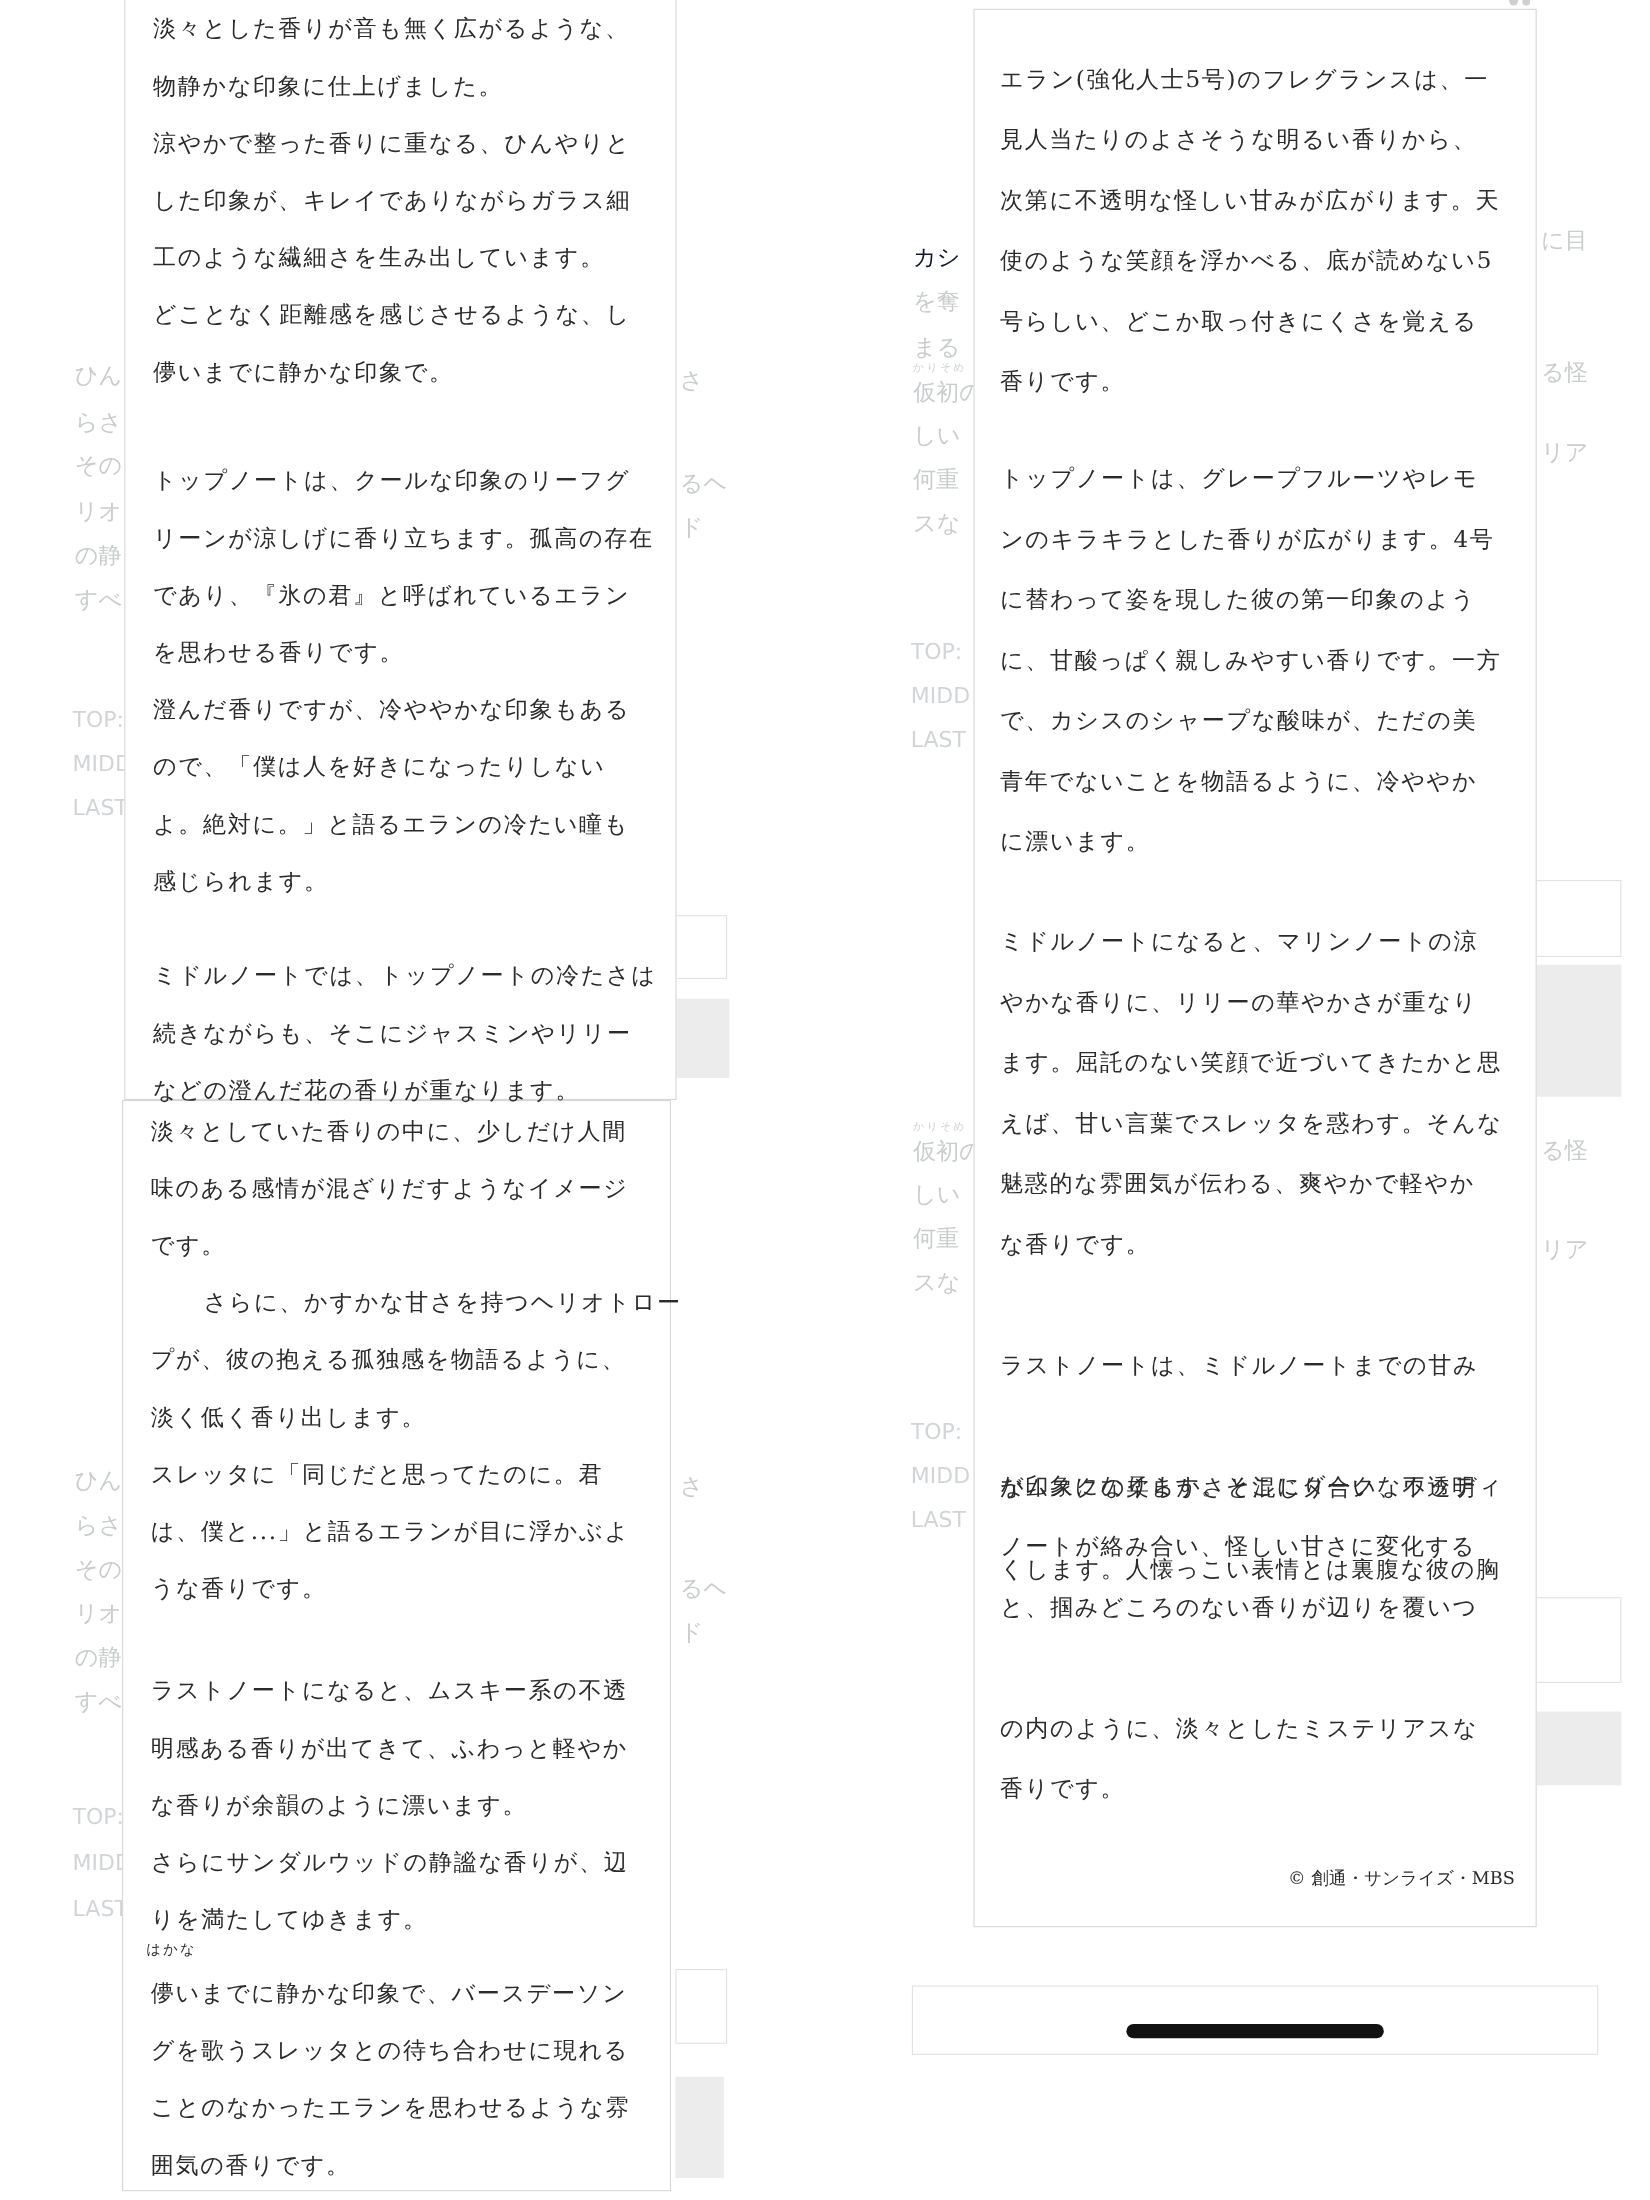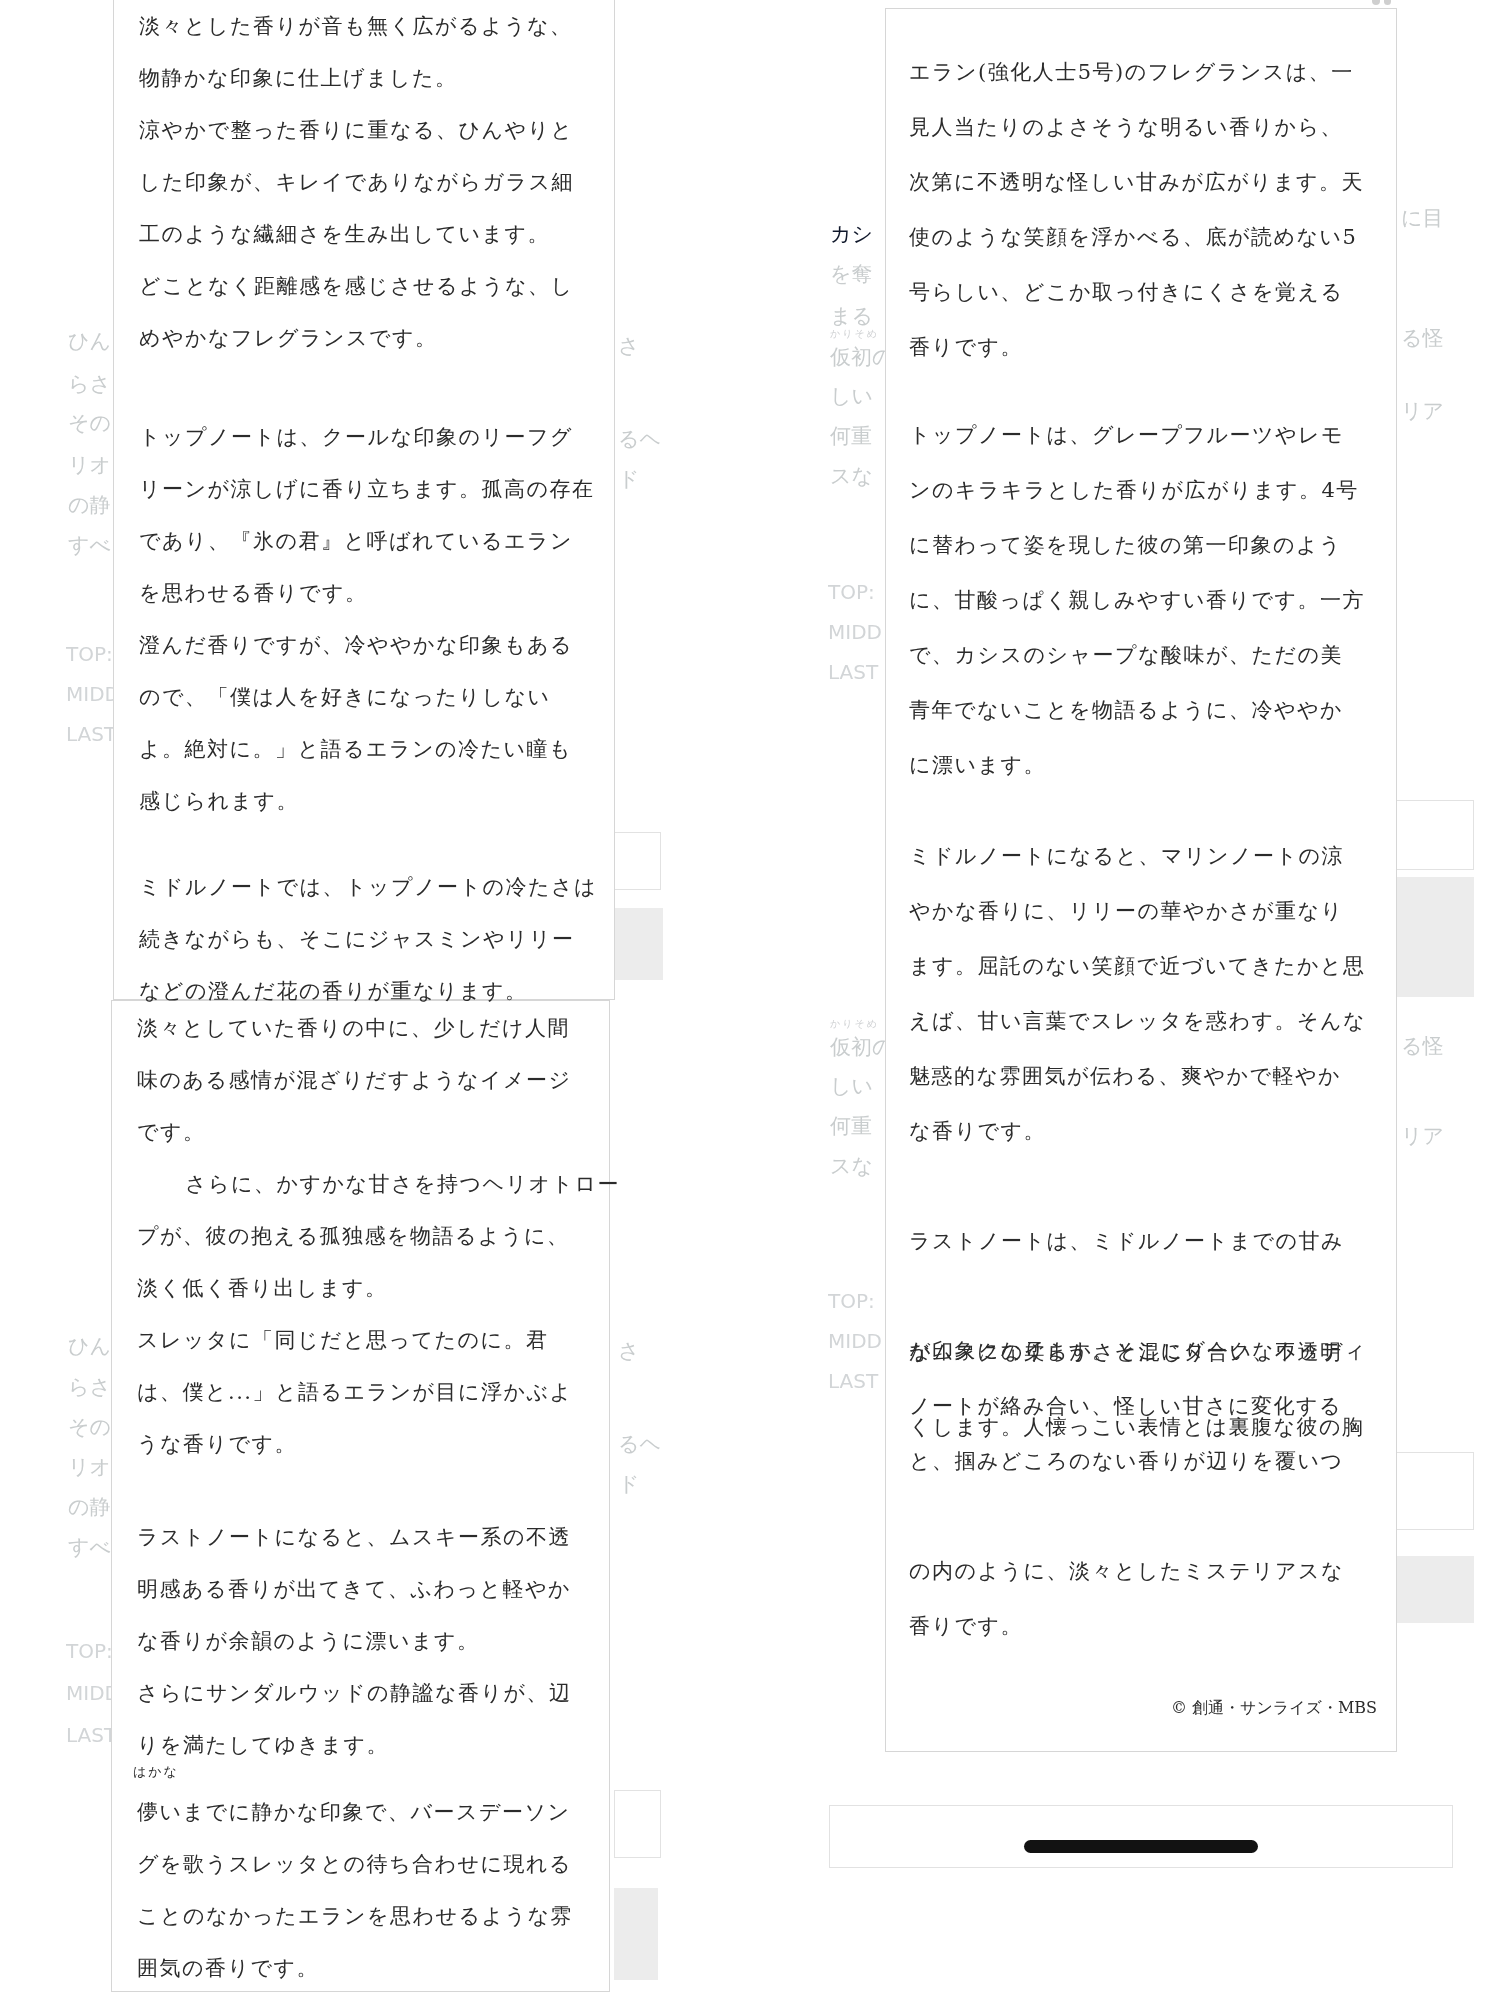--- a/index.html
+++ b/index.html
@@ -87,21 +87,21 @@
       <div class="card" style="left: 111px; top: 1000px; width: 499px; height: 992px;"></div>
       <div class="card" style="left: 885px; top: 8px; width: 512px; height: 1744px;"></div>
     </div>
   <div id="text-layer">
       <div class="pline" style="left: 139px; top: 0px; font-size: 21px; line-height: 52px;">淡々とした香りが音も無く広がるような、</div>
       <div class="pline" style="left: 139px; top: 52px; font-size: 21px; line-height: 52px;">物静かな印象に仕上げました。</div>
       <div class="pline" style="left: 139px; top: 104px; font-size: 21px; line-height: 52px;">涼やかで整った香りに重なる、ひんやりと</div>
       <div class="pline" style="left: 139px; top: 156px; font-size: 21px; line-height: 52px;">した印象が、キレイでありながらガラス細</div>
       <div class="pline" style="left: 139px; top: 208px; font-size: 21px; line-height: 52px;">工のような繊細さを生み出しています。</div>
       <div class="pline" style="left: 139px; top: 260px; font-size: 21px; line-height: 52px;">どことなく距離感を感じさせるような、し</div>
-      <div class="pline" style="left: 139px; top: 312px; font-size: 21px; line-height: 52px;">めやかなフレグランスです。</div>
+      <div class="pline" style="left: 139px; top: 312px; font-size: 21px; line-height: 52px;">儚いまでに静かな印象で。</div>
       <div class="pline" style="left: 139px; top: 411px; font-size: 21px; line-height: 52px;">トップノートは、クールな印象のリーフグ</div>
       <div class="pline" style="left: 139px; top: 463px; font-size: 21px; line-height: 52px;">リーンが涼しげに香り立ちます。孤高の存在</div>
       <div class="pline" style="left: 139px; top: 515px; font-size: 21px; line-height: 52px;">であり、『氷の君』と呼ばれているエラン</div>
       <div class="pline" style="left: 139px; top: 567px; font-size: 21px; line-height: 52px;">を思わせる香りです。</div>
       <div class="pline" style="left: 139px; top: 619px; font-size: 21px; line-height: 52px;">澄んだ香りですが、冷ややかな印象もある</div>
       <div class="pline" style="left: 139px; top: 671px; font-size: 21px; line-height: 52px;">ので、「僕は人を好きになったりしない</div>
       <div class="pline" style="left: 139px; top: 723px; font-size: 21px; line-height: 52px;">よ。絶対に。」と語るエランの冷たい瞳も</div>
       <div class="pline" style="left: 139px; top: 775px; font-size: 21px; line-height: 52px;">感じられます。</div>
       <div class="pline" style="left: 139px; top: 861px; font-size: 21px; line-height: 52px;">ミドルノートでは、トップノートの冷たさは</div>
       <div class="pline" style="left: 139px; top: 913px; font-size: 21px; line-height: 52px;">続きながらも、そこにジャスミンやリリー</div>

